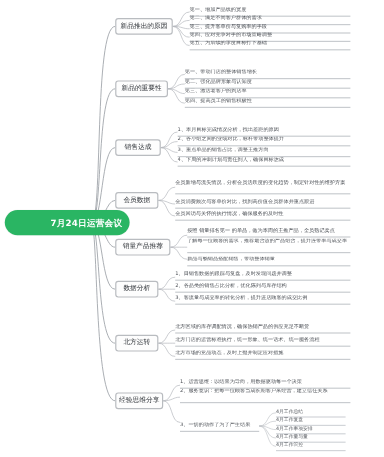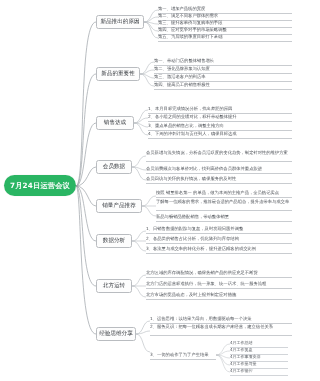--- a/index.html
+++ b/index.html
@@ -12,20 +12,21 @@
   #links{position:absolute;left:0;top:0;width:300px;height:381px;pointer-events:none;}
 
   
   .root{
     position:absolute;left:4px;top:175px;width:72px;height:21px;
     border-radius:11px;background:#2ab563;
     display:flex;align-items:center;justify-content:center;
     color:#ffffff;font-size:7.2px;font-weight:bold;letter-spacing:.2px;
     box-shadow:0 0 0 .5px rgba(0,0,0,.04);
     white-space:nowrap;
+    padding-left:32px;
   }
 
   
   .branch{
     position:absolute;height:14px;
     border:.7px solid #b9bcc0;border-radius:2.5px;
     background:#fdfdfd;
     display:flex;align-items:center;justify-content:center;
     font-size:5.6px;color:#2f3338;white-space:nowrap;
     padding:0 3px;box-sizing:border-box;

